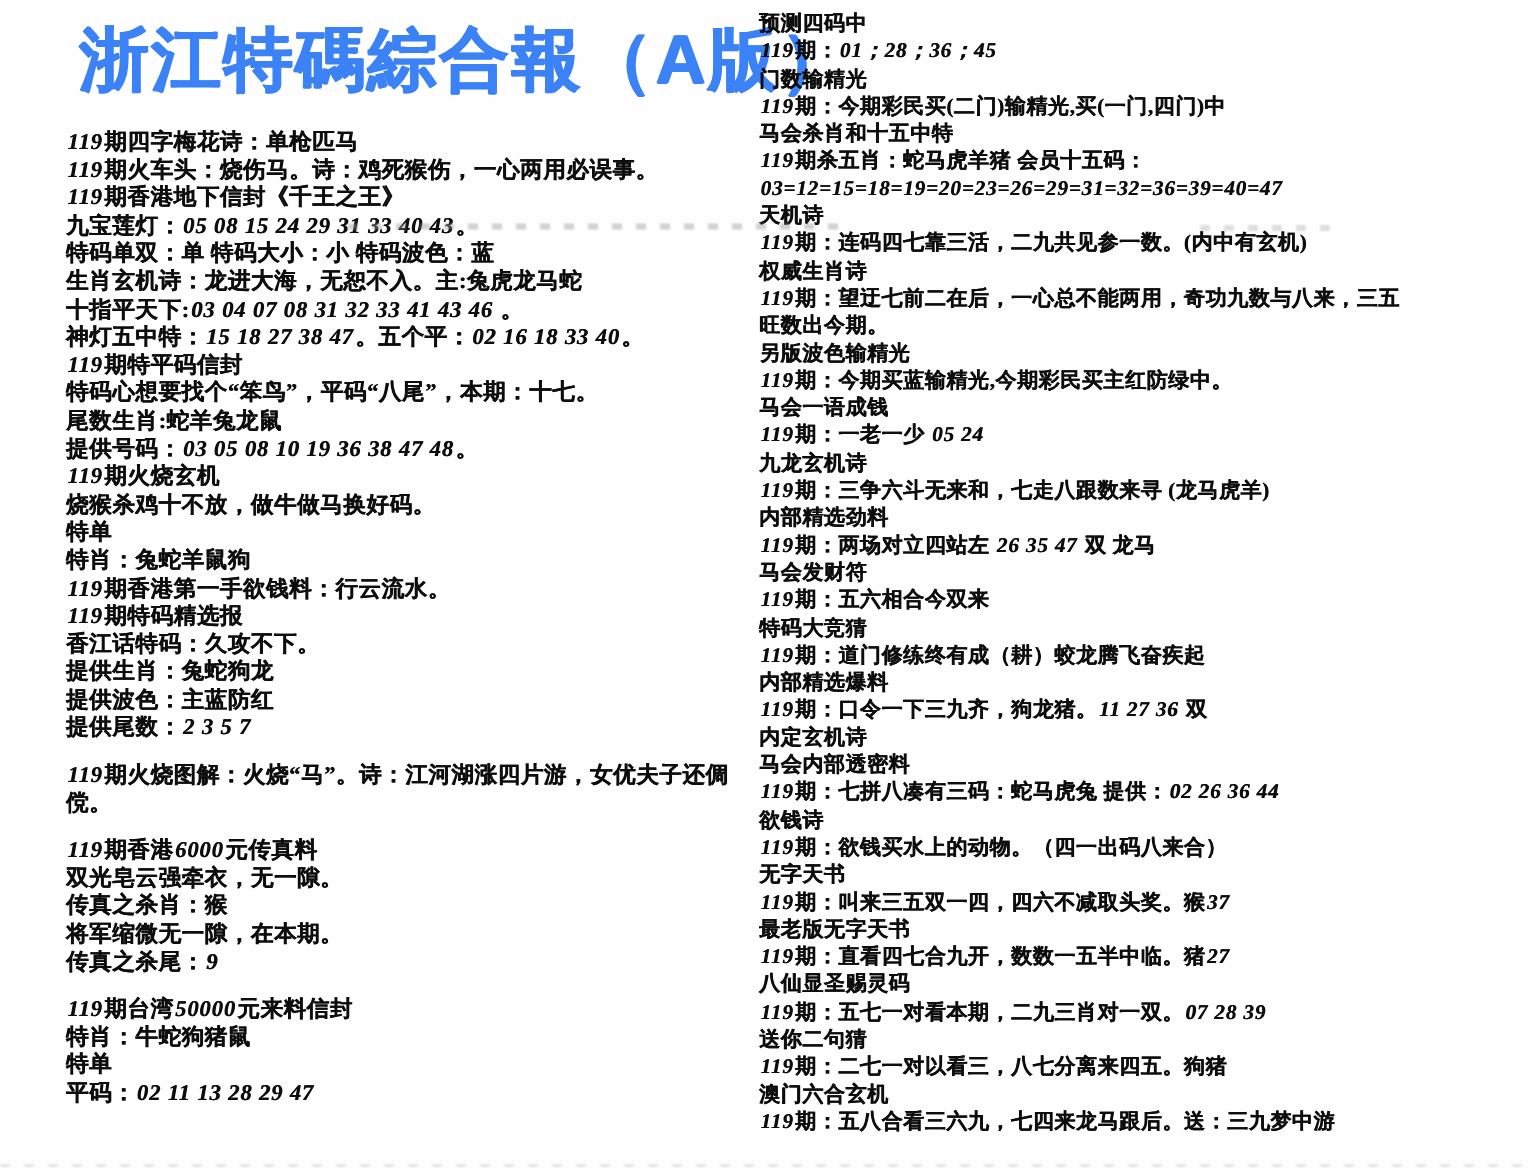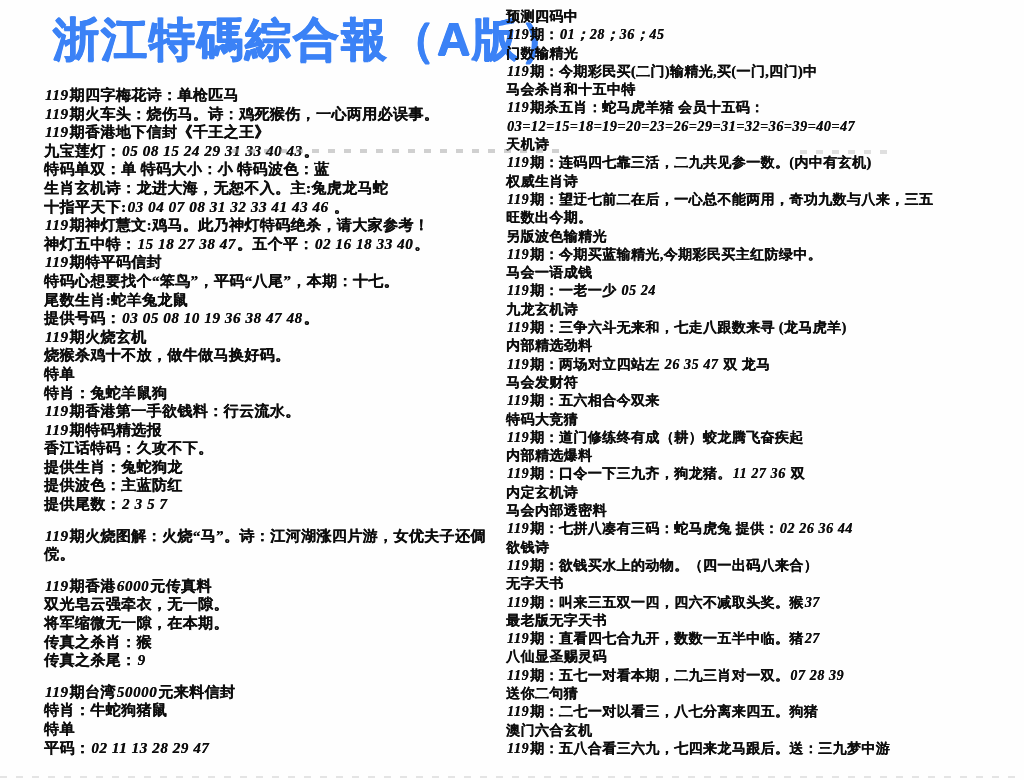--- a/index.html
+++ b/index.html
@@ -59,21 +59,20 @@
   <h1 class="page-title">浙江特碼綜合報（A版）</h1>
 
   <div class="col col-left" id="left-col">
       <div class="line"><span class="num">119</span>期四字梅花诗：单枪匹马</div>
       <div class="line"><span class="num">119</span>期火车头：烧伤马。诗：鸡死猴伤，一心两用必误事。</div>
       <div class="line"><span class="num">119</span>期香港地下信封《千王之王》</div>
       <div class="line">九宝莲灯：<span class="num">05 08 15 24 29 31 33 40 43</span>。</div>
       <div class="line">特码单双：单 特码大小：小 特码波色：蓝</div>
       <div class="line">生肖玄机诗：龙进大海，无恕不入。主:兔虎龙马蛇</div>
       <div class="line">十指平天下:<span class="num">03 04 07 08 31 32 33 41 43 46</span> 。</div>
-      <div class="line"><span class="num">119</span>期神灯慧文:鸡马。此乃神灯特码绝杀，请大家参考！</div>
       <div class="line">神灯五中特：<span class="num">15 18 27 38 47</span>。五个平：<span class="num">02 16 18 33 40</span>。</div>
       <div class="line"><span class="num">119</span>期特平码信封</div>
       <div class="line">特码心想要找个“笨鸟”，平码“八尾”，本期：十七。</div>
       <div class="line">尾数生肖:蛇羊兔龙鼠</div>
       <div class="line">提供号码：<span class="num">03 05 08 10 19 36 38 47 48</span>。</div>
       <div class="line"><span class="num">119</span>期火烧玄机</div>
       <div class="line">烧猴杀鸡十不放，做牛做马换好码。</div>
       <div class="line">特单</div>
       <div class="line">特肖：兔蛇羊鼠狗</div>
       <div class="line"><span class="num">119</span>期香港第一手欲钱料：行云流水。</div>
@@ -81,22 +80,22 @@
       <div class="line">香江话特码：久攻不下。</div>
       <div class="line">提供生肖：兔蛇狗龙</div>
       <div class="line">提供波色：主蓝防红</div>
       <div class="line">提供尾数：<span class="num">2 3 5 7</span></div>
       <div class="gap"></div>
       <div class="line"><span class="num">119</span>期火烧图解：火烧“马”。诗：江河湖涨四片游，女优夫子还倜</div>
       <div class="line">傥。</div>
       <div class="gap"></div>
       <div class="line"><span class="num">119</span>期香港<span class="num">6000</span>元传真料</div>
       <div class="line">双光皂云强牵衣，无一隙。</div>
+      <div class="line">传真之杀肖：猴</div>
       <div class="line">将军缩微无一隙，在本期。</div>
-      <div class="line">传真之杀肖：猴</div>
       <div class="line">传真之杀尾：<span class="num">9</span></div>
       <div class="gap"></div>
       <div class="line"><span class="num">119</span>期台湾<span class="num">50000</span>元来料信封</div>
       <div class="line">特肖：牛蛇狗猪鼠</div>
       <div class="line">特单</div>
       <div class="line">平码：<span class="num">02 11 13 28 29 47</span></div>
     </div>
   <div class="col col-right" id="right-col">
       <div class="line">预测四码中</div>
       <div class="line"><span class="num">119</span>期：<span class="num">01；28；36；45</span></div>

